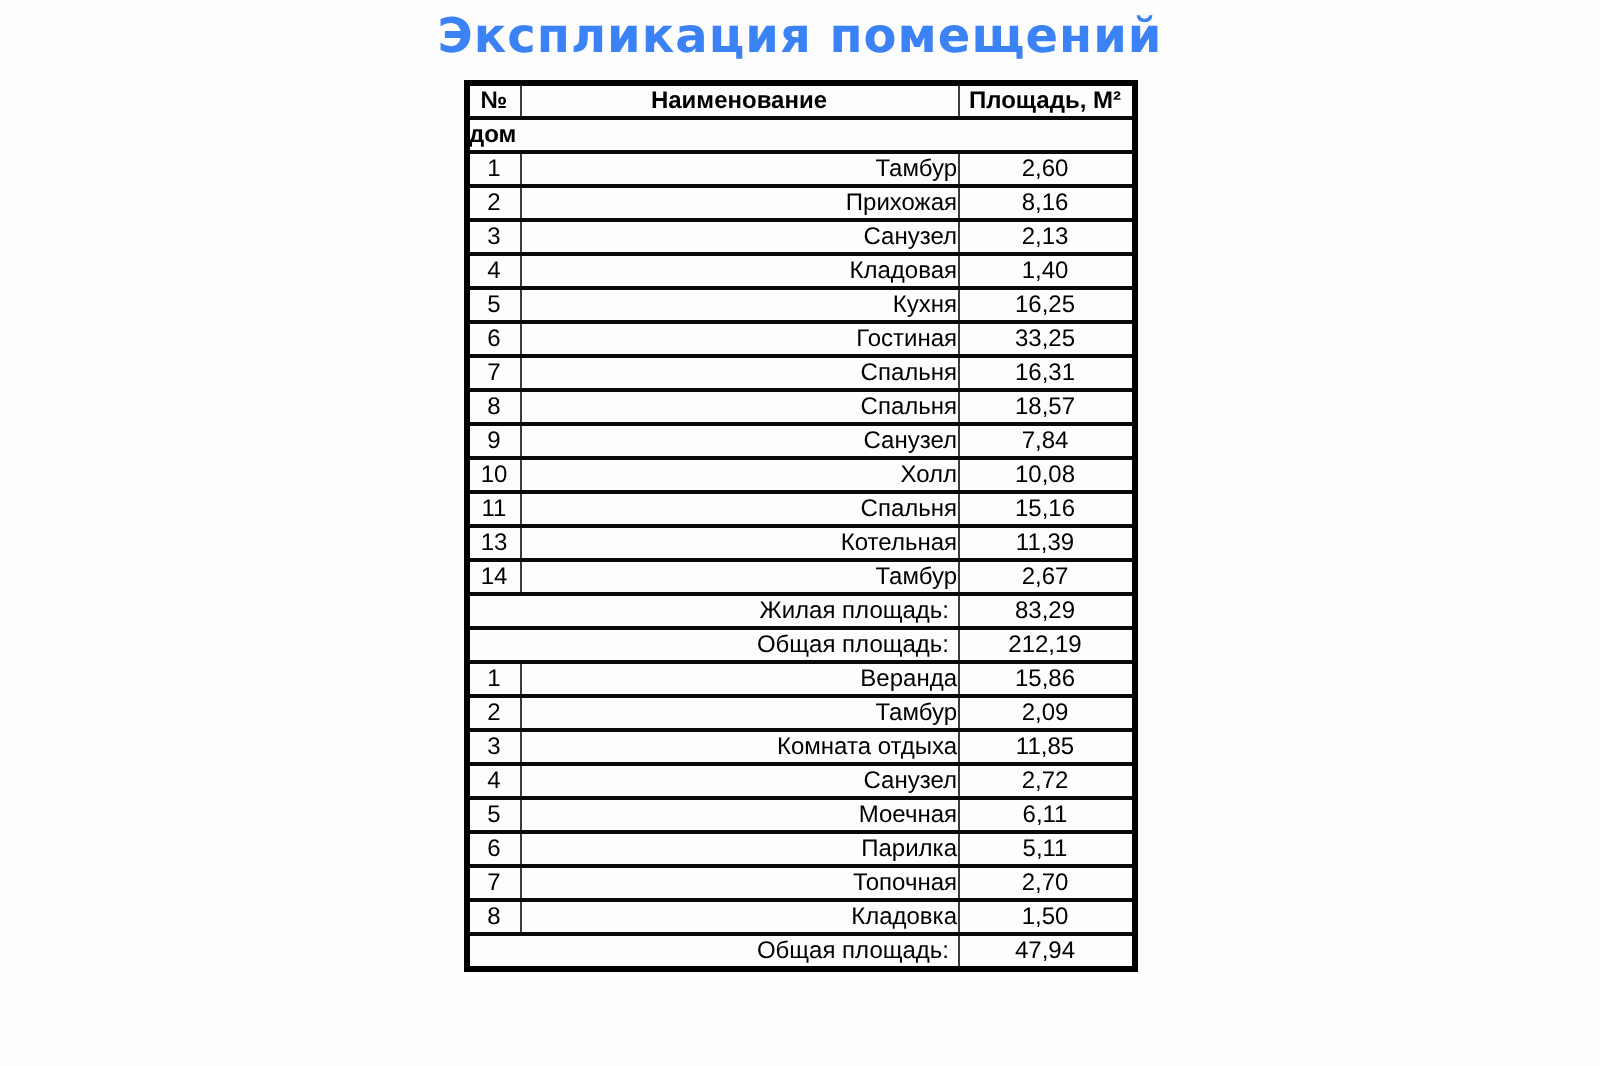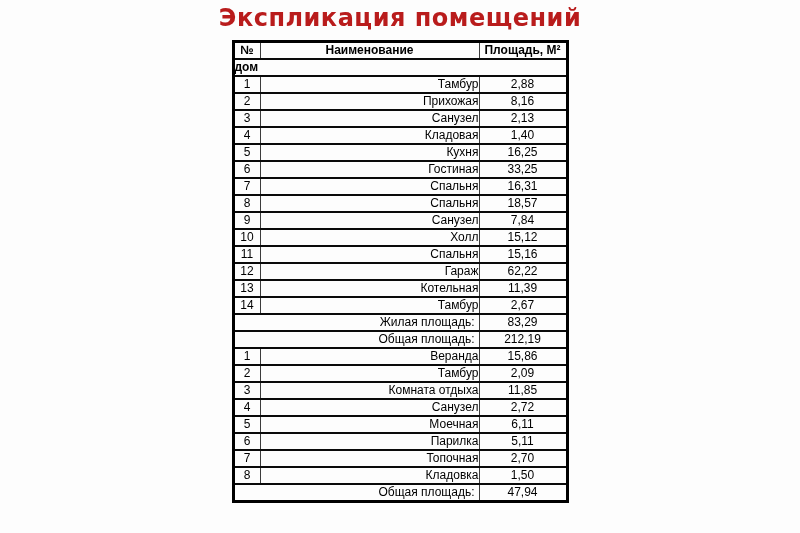--- a/index.html
+++ b/index.html
@@ -18,21 +18,21 @@
     position: relative;
   }
   .title {
     margin: 0;
     padding-top: 4px;
     text-align: center;
     font-family: "DejaVu Sans", "Liberation Sans", sans-serif;
     font-size: 24px;
     font-weight: 800;
     letter-spacing: 0.5px;
-    color: #b91c1c;
+    color: #3b82f6;
   }
   .spec-table {
     border-collapse: collapse;
     table-layout: fixed;
     width: 334px;
     margin: 8px auto 0 auto;
     border: 3px solid #000;
   }
   .spec-table td, .spec-table th {
     border-left: 1px solid #3c3c3c;
@@ -84,21 +84,21 @@
         <th>Площадь, М²</th>
       </tr>
     </thead>
     <tbody>
         <tr class="section-row">
           <td class="" colspan="3">дом</td>
         </tr>
         <tr>
           <td class="col-num">1</td>
           <td class="col-name">Тамбур</td>
-          <td class="col-area">2,88</td>
+          <td class="col-area">2,60</td>
         </tr>
         <tr>
           <td class="col-num">2</td>
           <td class="col-name">Прихожая</td>
           <td class="col-area">8,16</td>
         </tr>
         <tr>
           <td class="col-num">3</td>
           <td class="col-name">Санузел</td>
           <td class="col-area">2,13</td>
@@ -129,31 +129,26 @@
           <td class="col-area">18,57</td>
         </tr>
         <tr>
           <td class="col-num">9</td>
           <td class="col-name">Санузел</td>
           <td class="col-area">7,84</td>
         </tr>
         <tr>
           <td class="col-num">10</td>
           <td class="col-name">Холл</td>
-          <td class="col-area">15,12</td>
+          <td class="col-area">10,08</td>
         </tr>
         <tr>
           <td class="col-num">11</td>
           <td class="col-name">Спальня</td>
           <td class="col-area">15,16</td>
-        </tr>
-        <tr>
-          <td class="col-num">12</td>
-          <td class="col-name">Гараж</td>
-          <td class="col-area">62,22</td>
         </tr>
         <tr>
           <td class="col-num">13</td>
           <td class="col-name">Котельная</td>
           <td class="col-area">11,39</td>
         </tr>
         <tr>
           <td class="col-num">14</td>
           <td class="col-name">Тамбур</td>
           <td class="col-area">2,67</td>

